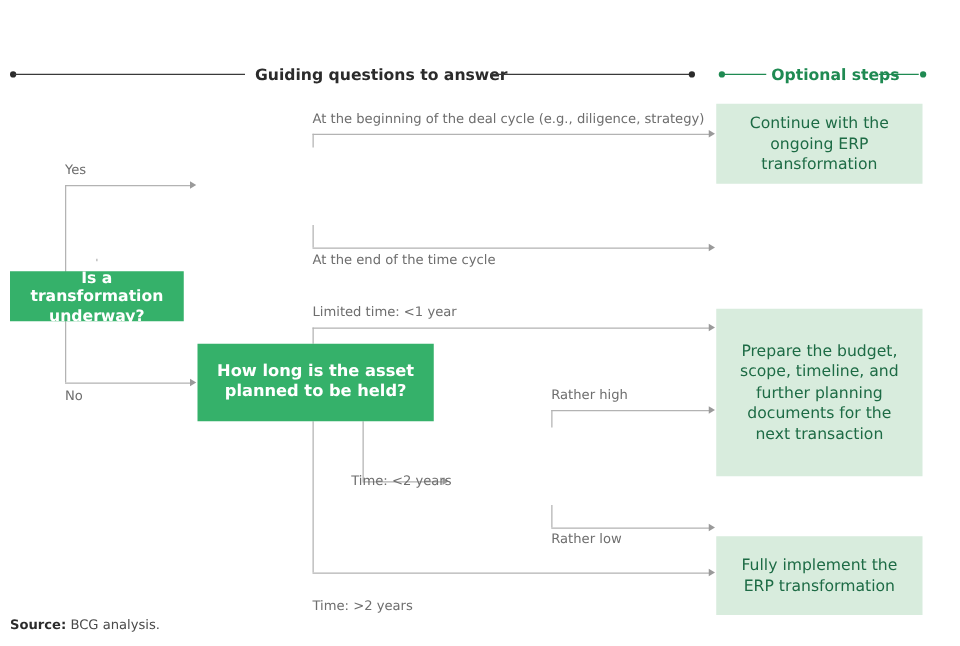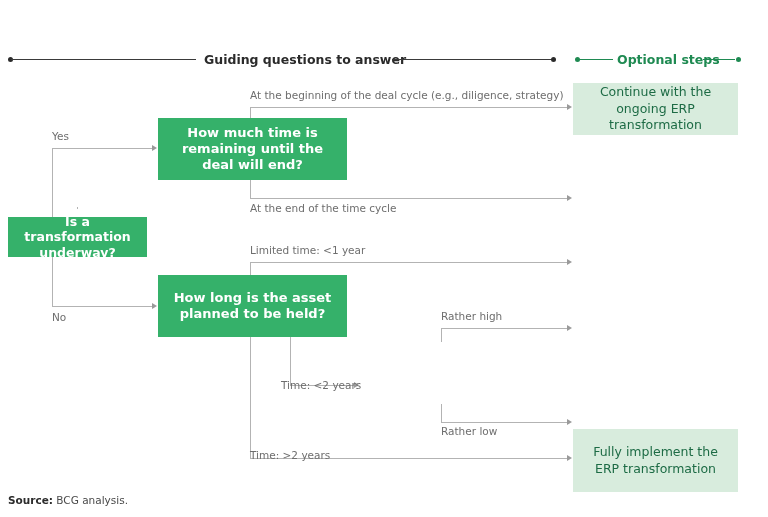--- a/index.html
+++ b/index.html
@@ -110,37 +110,37 @@
   <div class="elabel" style="left:250px; top:245px;">Limited time: &lt;1 year</div>
 
   <div class="conn v" style="left:290px; top:337px; height:48px;"></div>
   <div class="conn h" style="left:290px; top:385px; width:65px;"></div>
   <div class="arrow" style="left:354px; top:382px;"></div>
   <div class="elabel" style="left:281px; top:380px;">Time: &lt;2 years</div>
 
   <div class="conn v" style="left:250px; top:337px; height:121px;"></div>
   <div class="conn h" style="left:250px; top:458px; width:318px;"></div>
   <div class="arrow" style="left:567px; top:455px;"></div>
-  <div class="elabel" style="left:250px; top:450px;">Time: &gt;2 years</div>
+  <div class="elabel" style="left:250px; top:480px;">Time: &gt;2 years</div>
 
   <div class="conn v" style="left:441px; top:328px; height:14px;"></div>
   <div class="conn h" style="left:441px; top:328px; width:127px;"></div>
   <div class="arrow" style="left:567px; top:325px;"></div>
   <div class="elabel" style="left:441px; top:311px;">Rather high</div>
 
   <div class="conn v" style="left:441px; top:404px; height:18px;"></div>
   <div class="conn h" style="left:441px; top:422px; width:127px;"></div>
   <div class="arrow" style="left:567px; top:419px;"></div>
   <div class="elabel" style="left:441px; top:426px;">Rather low</div>
 
   <div class="qbox root" style="left:8px;  top:217px; width:139px; height:40px;">Is a transformation underway?</div>
-  <div class="qbox" style="left:158px; top:118px; width:189px; height:62px;">How much time is remaining until the deal will end?</div>
   <div class="qbox" style="left:158px; top:275px; width:189px; height:62px;">How long is the asset planned to be held?</div>
 
-  <div class="obox" style="left:573px; top:83px;  width:165px; height:52px;">Continue with the ongoing ERP transformation</div>
+  <div class="obox" style="left:573px; top:83px;  width:165px; height:64px;">Continue with the ongoing ERP transformation</div>
+  <div class="obox" style="left:573px; top:247px; width:165px; height:134px;">Prepare the budget, scope, timeline, and further planning documents for the next transaction</div>
   <div class="obox" style="left:573px; top:405px; width:165px; height:63px;margin-top:24px;">Fully implement the ERP transformation</div>
 
   <div class="source">
     <b>Source:</b>
     <span>BCG analysis.</span>
   </div>
 
 </div>
 
 </body></html>

